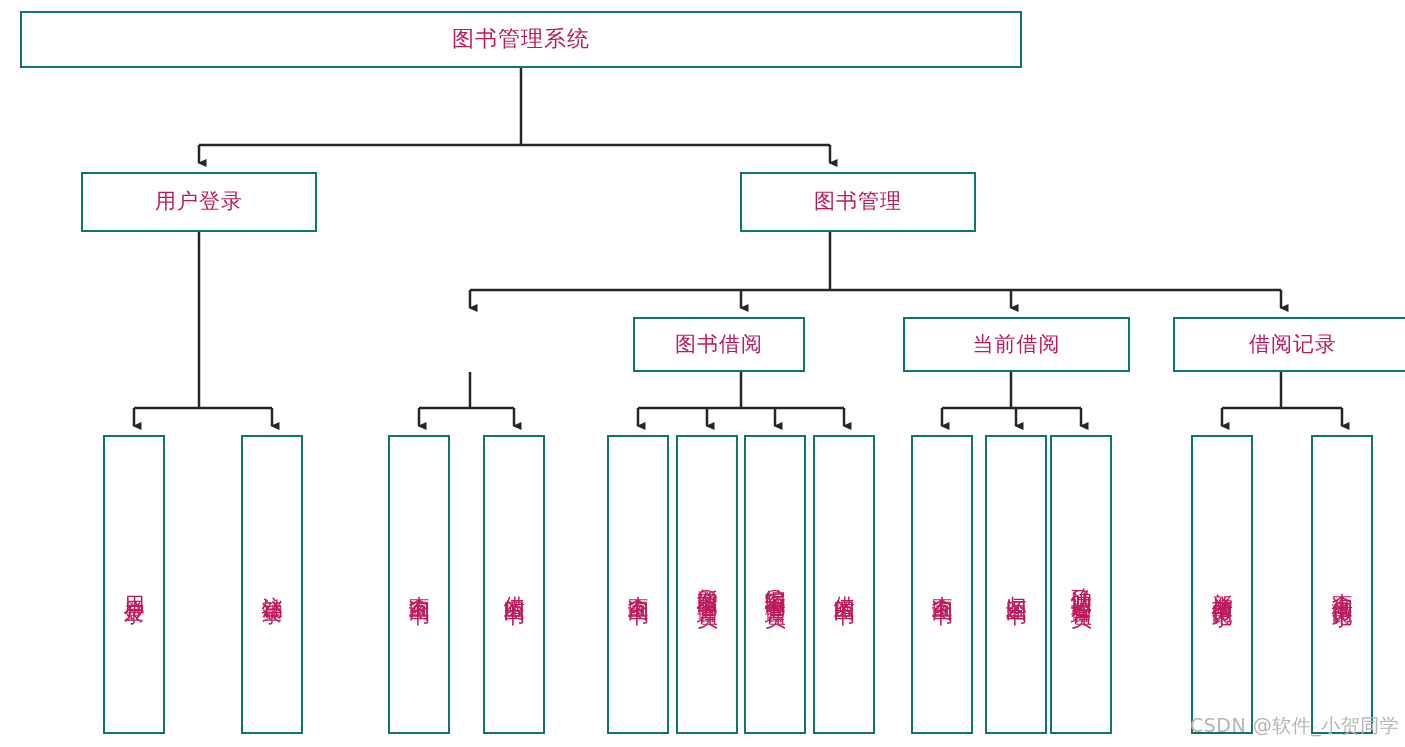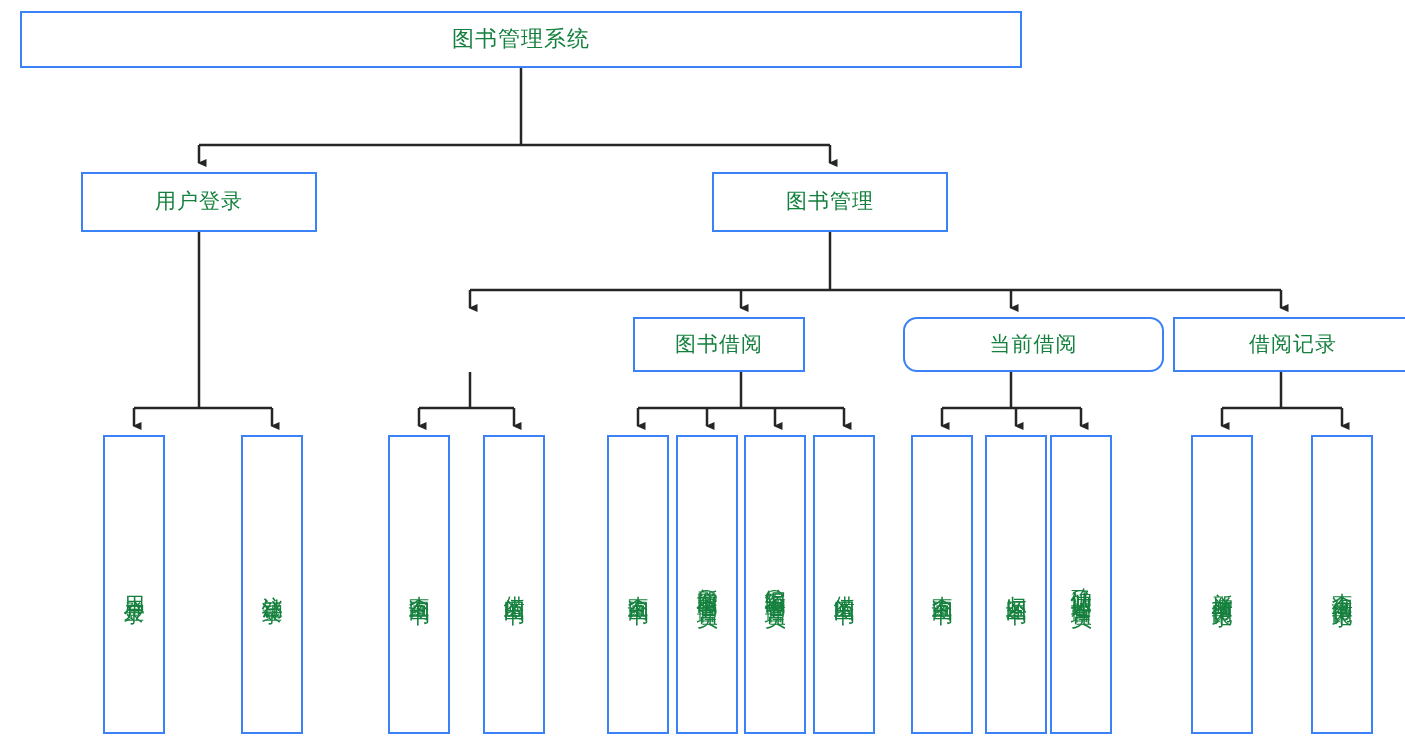--- a/index.html
+++ b/index.html
@@ -23,25 +23,25 @@
     left: 0;
     top: 0;
     width: 1405px;
     height: 747px;
     pointer-events: none;
   }
   .node {
     position: absolute;
     box-sizing: border-box;
     background: #ffffff;
-    border: 2px solid #3b82f6;
+    border: 2px solid #0f766e;
     display: flex;
     align-items: center;
     justify-content: center;
-    color: #15803d;
+    color: #be185d;
   }
   .node.horizontal {
     font-size: 21px;
     line-height: 1.2;
     letter-spacing: 1px;
     white-space: nowrap;
   }
   .node.vertical {
     writing-mode: vertical-rl;
     text-orientation: upright;
@@ -106,38 +106,39 @@
         <path d="M 1281 372 L 1281 408"></path>
         <path d="M 1222 408 L 1342 408"></path>
         <path d="M 1222 408 L 1222 426" marker-end="url(#arrowhead)"></path>
         <path d="M 1342 408 L 1342 426" marker-end="url(#arrowhead)"></path>
       </g>
   </svg>
 
   <div class="node root horizontal" style="left: 20px; top: 11px; width: 1002px; height: 57px;">图书管理系统</div>
 
   <div class="node horizontal" style="left: 81px; top: 172px; width: 236px; height: 60px;">用户登录</div>
-  <div class="node horizontal" style="left: 712px; top: 172px; width: 236px; height: 60px;">图书管理</div>
+  <div class="node horizontal" style="left: 740px; top: 172px; width: 236px; height: 60px;">图书管理</div>
 
   <div class="node horizontal" style="left: 633px; top: 317px; width: 172px; height: 55px;">图书借阅</div>
-  <div class="node horizontal" style="left: 903px; top: 317px; width: 261px; height: 55px; border-radius: 14px;">当前借阅</div>
+  <div class="node horizontal" style="left: 903px; top: 317px; width: 227px; height: 55px;">当前借阅</div>
   <div class="node horizontal" style="left: 1173px; top: 317px; width: 240px; height: 55px;">借阅记录</div>
 
   <div class="node vertical" style="left: 103px; top: 435px; width: 62px; height: 299px;">用户登录</div>
   <div class="node vertical" style="left: 241px; top: 435px; width: 62px; height: 299px;">注销登录</div>
 
   <div class="node vertical" style="left: 388px; top: 435px; width: 62px; height: 299px;">查询图书</div>
   <div class="node vertical" style="left: 483px; top: 435px; width: 62px; height: 299px;">借阅图书</div>
 
   <div class="node vertical" style="left: 607px; top: 435px; width: 62px; height: 299px;">查询图书</div>
   <div class="node vertical" style="left: 676px; top: 435px; width: 62px; height: 299px;">新增图书（管理员）</div>
   <div class="node vertical" style="left: 744px; top: 435px; width: 62px; height: 299px;">编辑图书（管理员）</div>
   <div class="node vertical" style="left: 813px; top: 435px; width: 62px; height: 299px;">借阅图书</div>
 
   <div class="node vertical" style="left: 911px; top: 435px; width: 62px; height: 299px;">查询图书</div>
   <div class="node vertical" style="left: 985px; top: 435px; width: 62px; height: 299px;">归还图书</div>
   <div class="node vertical" style="left: 1050px; top: 435px; width: 62px; height: 299px;">确认归还（管理员）</div>
 
   <div class="node vertical" style="left: 1191px; top: 435px; width: 62px; height: 299px;">新增借阅记录</div>
   <div class="node vertical" style="left: 1311px; top: 435px; width: 62px; height: 299px;">查询借阅记录</div>
 
+  <div class="watermark" style="left: 1190px; top: 713px;">CSDN @软件_小贺同学</div>
 
 </div>
 
 </body></html>

